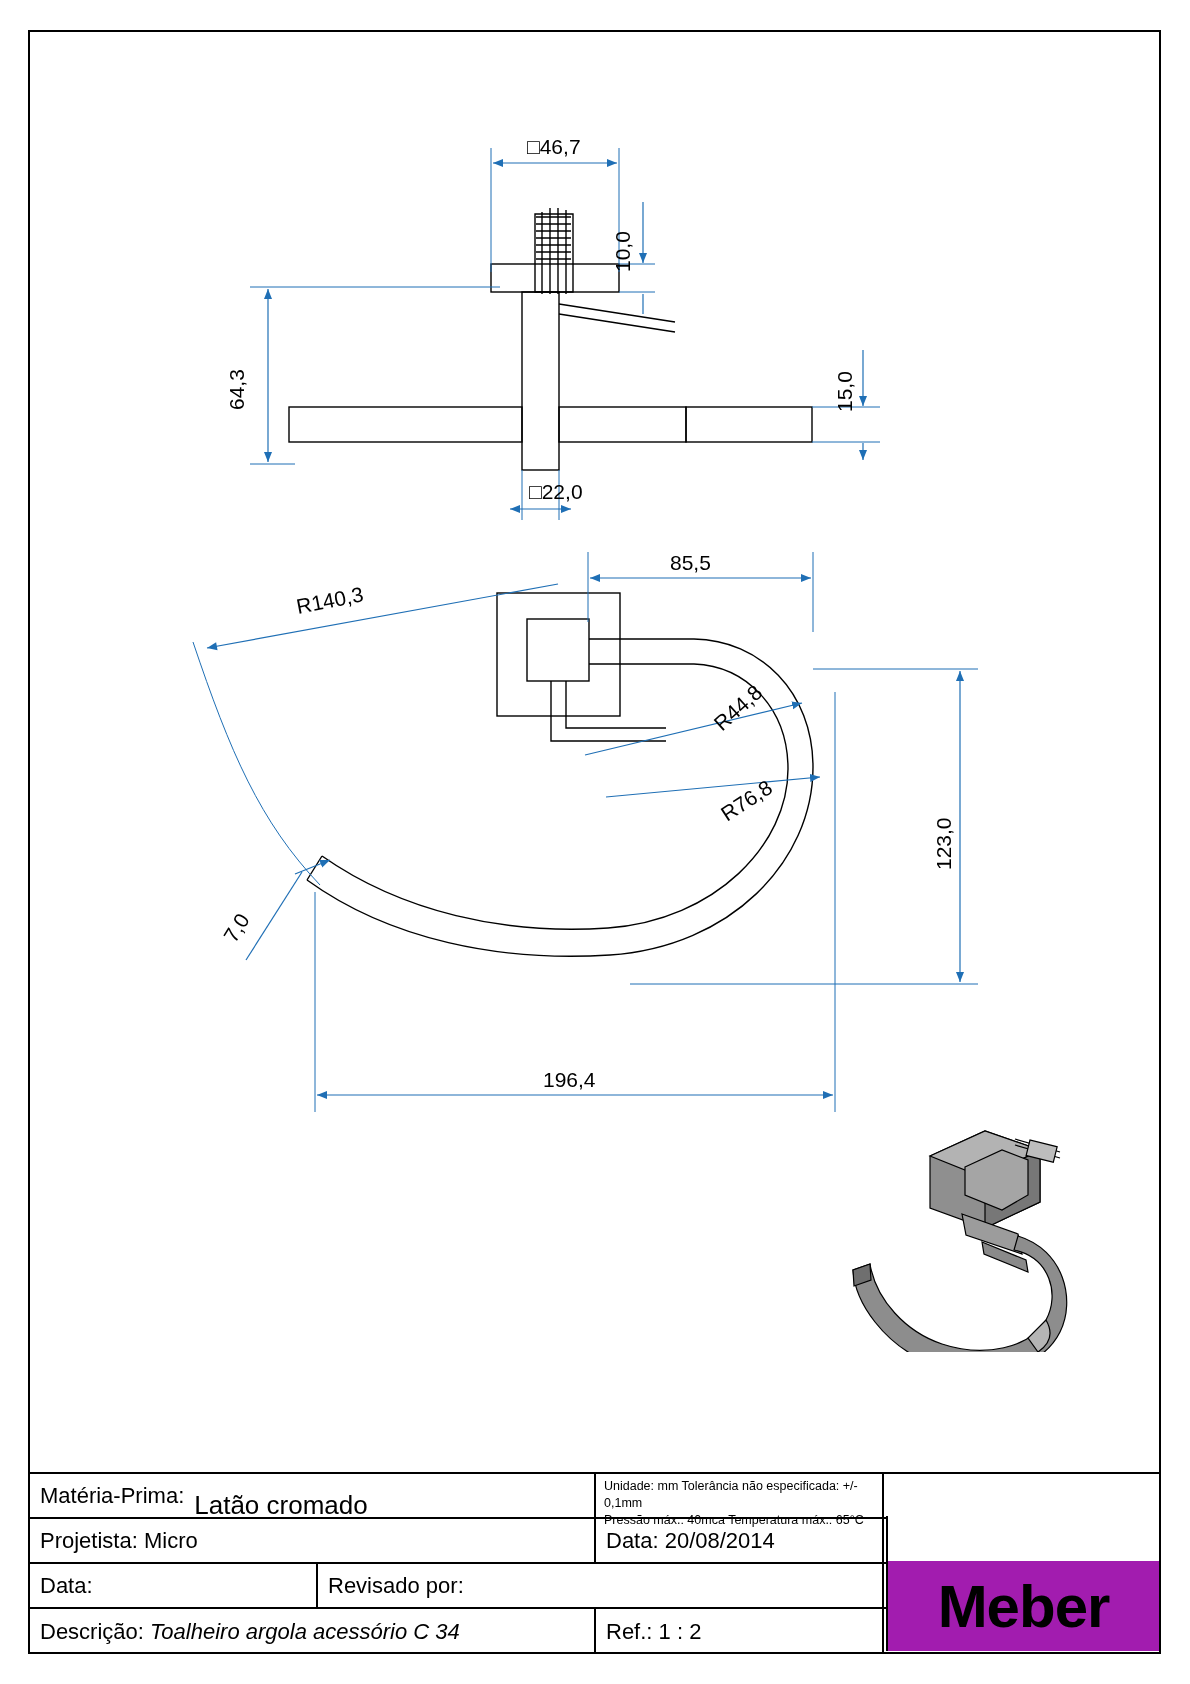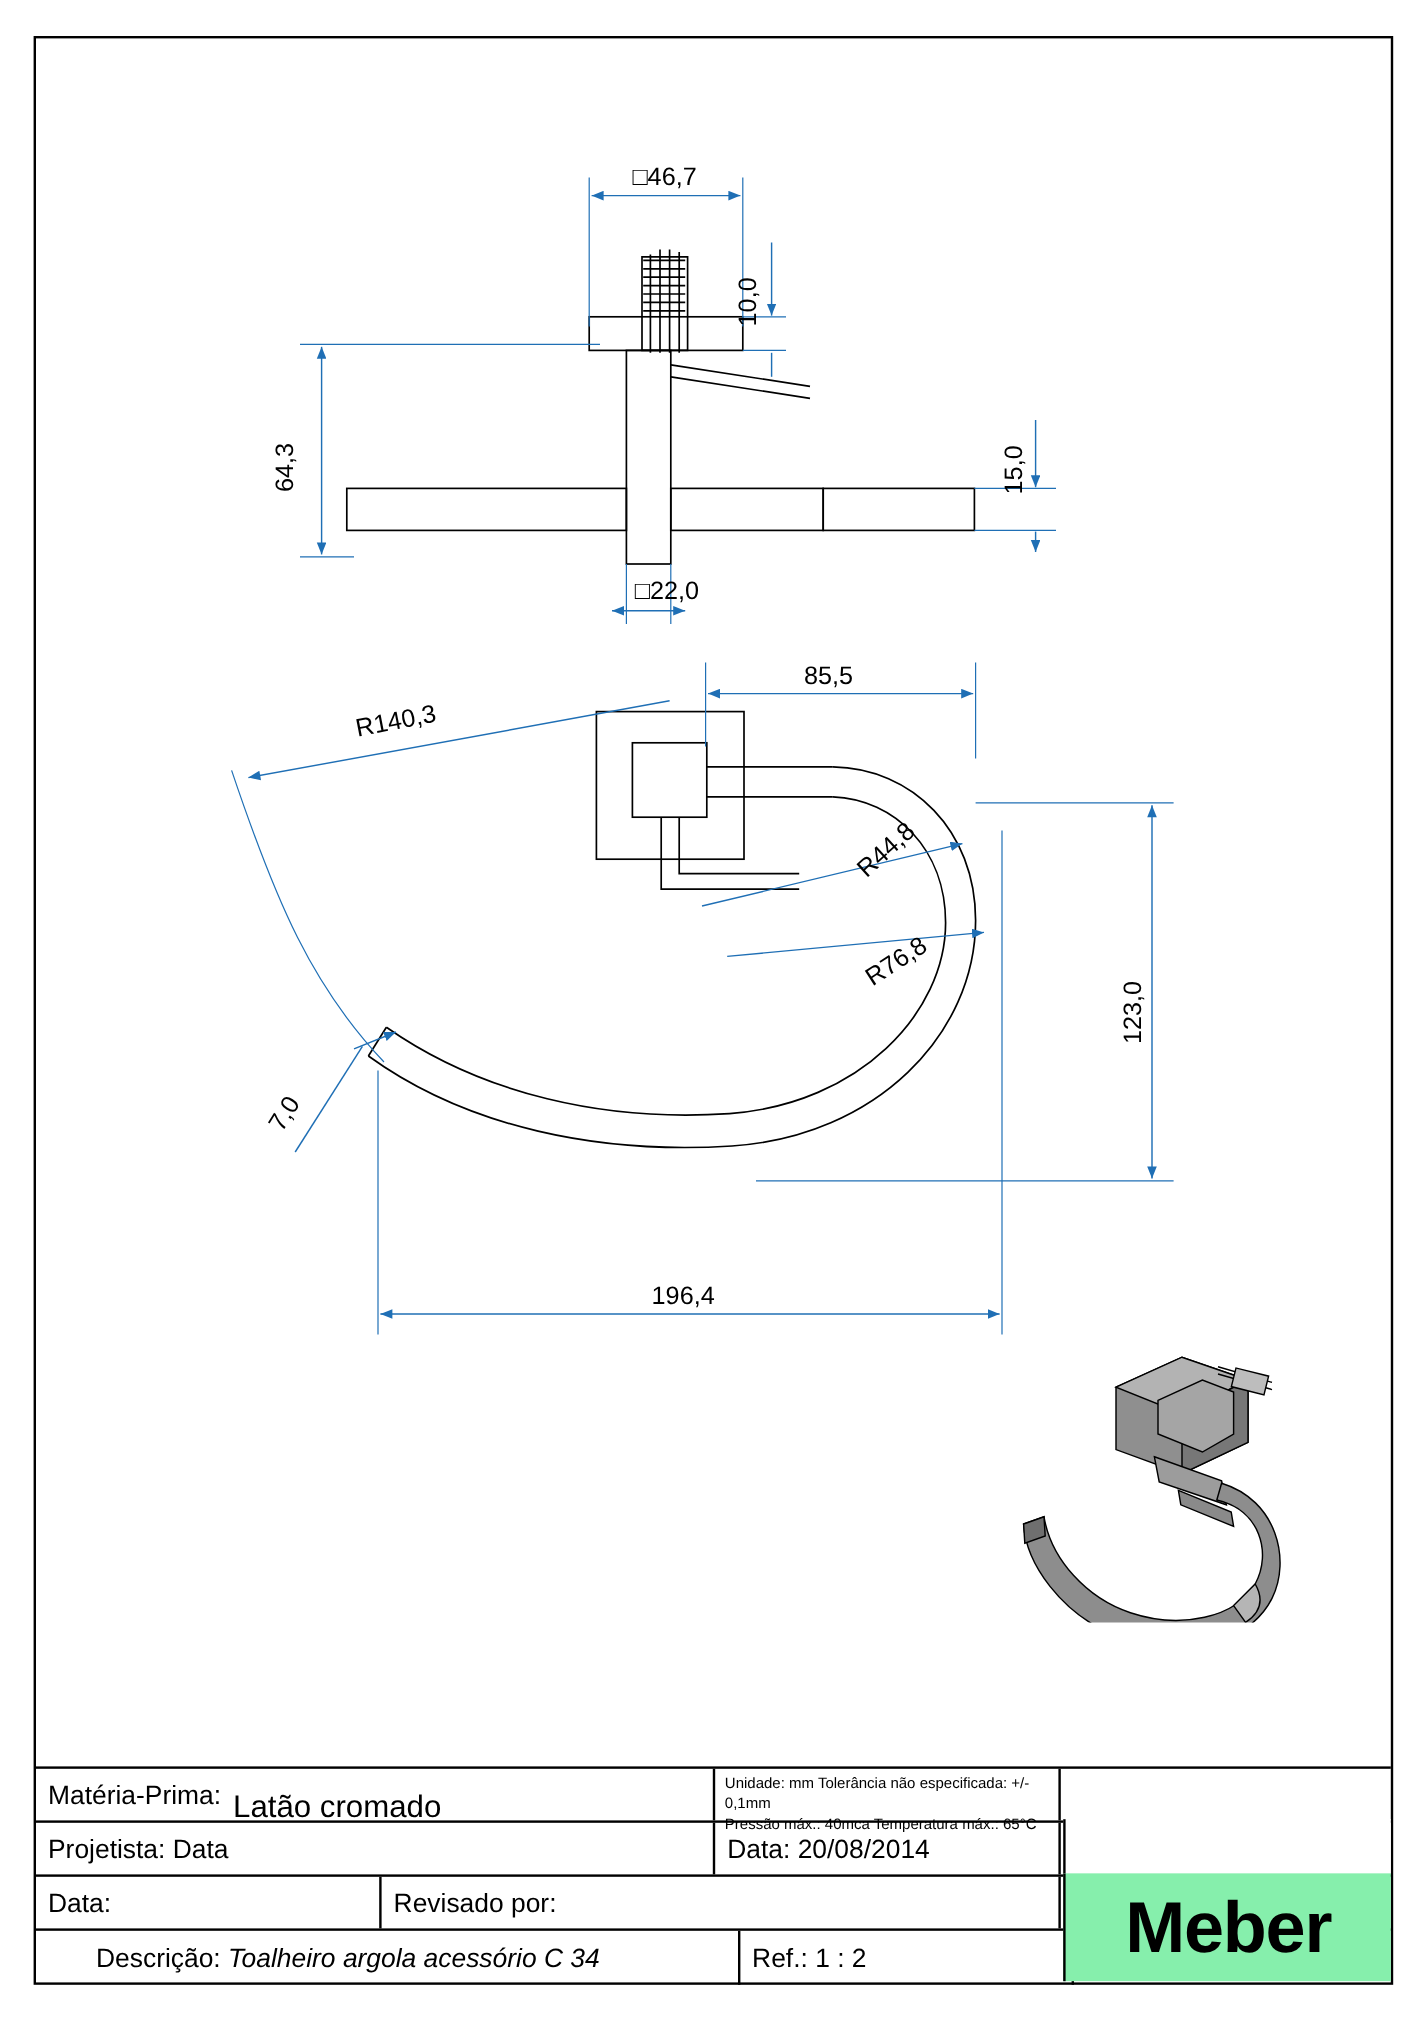--- a/index.html
+++ b/index.html
@@ -6,21 +6,21 @@
   body{width:1190px;height:1684px;font-family:"Liberation Sans", sans-serif;color:#000;}
   .sheet{position:absolute;left:28px;top:30px;width:1133px;height:1624px;border:2px solid #000;box-sizing:border-box;}
   .drawing{position:absolute;left:0;top:0;width:1070px;height:1320px;}
   svg{display:block;}
   .dim-text{fill:#000;font-family:"Liberation Sans", sans-serif;font-size:21px;}
   .blue{stroke:#1f6fb5;fill:none;}
   .part{stroke:#000;fill:none;stroke-width:1.4;}
   
   .titleblock{position:absolute;left:0;bottom:0;width:1129px;height:180px;border-top:2px solid #000;box-sizing:border-box;}
   .tb-row{display:flex;border-bottom:2px solid #000;box-sizing:border-box;height:45px;}
-  .tb-row:last-child{border-bottom:none;padding-left:40px;}
+  .tb-row:last-child{border-bottom:none;}
   .tb-cell{display:flex;align-items:center;box-sizing:border-box;padding-left:10px;font-size:22px;}
   .c1{width:566px;border-right:2px solid #000;}
   .c2{width:288px;border-right:2px solid #000;}
   .c3{width:273px;}
   .matprima{font-size:22px;}
   .mat-val{font-size:26px;padding-left:10px;margin-top:20px;}
   .notecell{display:block;padding:4px 0 0 8px;line-height:1.35;}
   .note-line{font-size:12.5px;}
   .brand{font-size:60px;font-weight:bold;letter-spacing:-1px;display:flex;align-items:center;justify-content:center;height:100%;font-family:"Liberation Sans", sans-serif;}
   .tb-wrap{position:absolute;left:0;bottom:0;width:1129px;height:136px;}
@@ -201,21 +201,21 @@
             <span class="note-line" style="display:block;">Unidade: mm  Tolerância não especificada: +/- 0,1mm</span>
             <span class="note-line" style="display:block;">Pressão máx.: 40mca        Temperatura máx.: 65°C</span>
           </span>
         </div>
         <div class="tb-cell c3" style="border-left:0;padding:0;"></div>
       </div>
 
       <div class="tb-row">
         <div class="tb-cell c1">
           <span>Projetista:</span>&nbsp;
-          <span>Data</span>
+          <span>Micro</span>
         </div>
         <div class="tb-cell c2">
           <span>Data: 20/08/2014</span>
         </div>
         <div class="tb-cell c3" style="padding:0;"></div>
       </div>
 
       <div class="tb-row">
         <div class="tb-cell c2">
           <span>Data:</span>
@@ -234,19 +234,19 @@
         </div>
         <div class="tb-cell c2">
           <span>Ref.:  1 : 2</span>
         </div>
         <div class="tb-cell c3">
           <span>Cód.:18951</span>
         </div>
       </div>
     </div>
 
-    <div style="position:absolute;right:0;top:45px;width:273px;height:90px;border-left:2px solid #000;box-sizing:border-box;background:#86efac;display:flex;align-items:center;justify-content:center;">
+    <div style="position:absolute;right:0;top:45px;width:273px;height:90px;border-left:2px solid #000;box-sizing:border-box;background:#a21caf;display:flex;align-items:center;justify-content:center;">
       <span class="brand">Meber</span>
     </div>
     <div style="position:absolute;right:0;top:0px;width:273px;height:45px;border-left:2px solid #000;box-sizing:border-box;background:#fff;"></div>
   </div>
 
 </div>
 
 </body></html>

